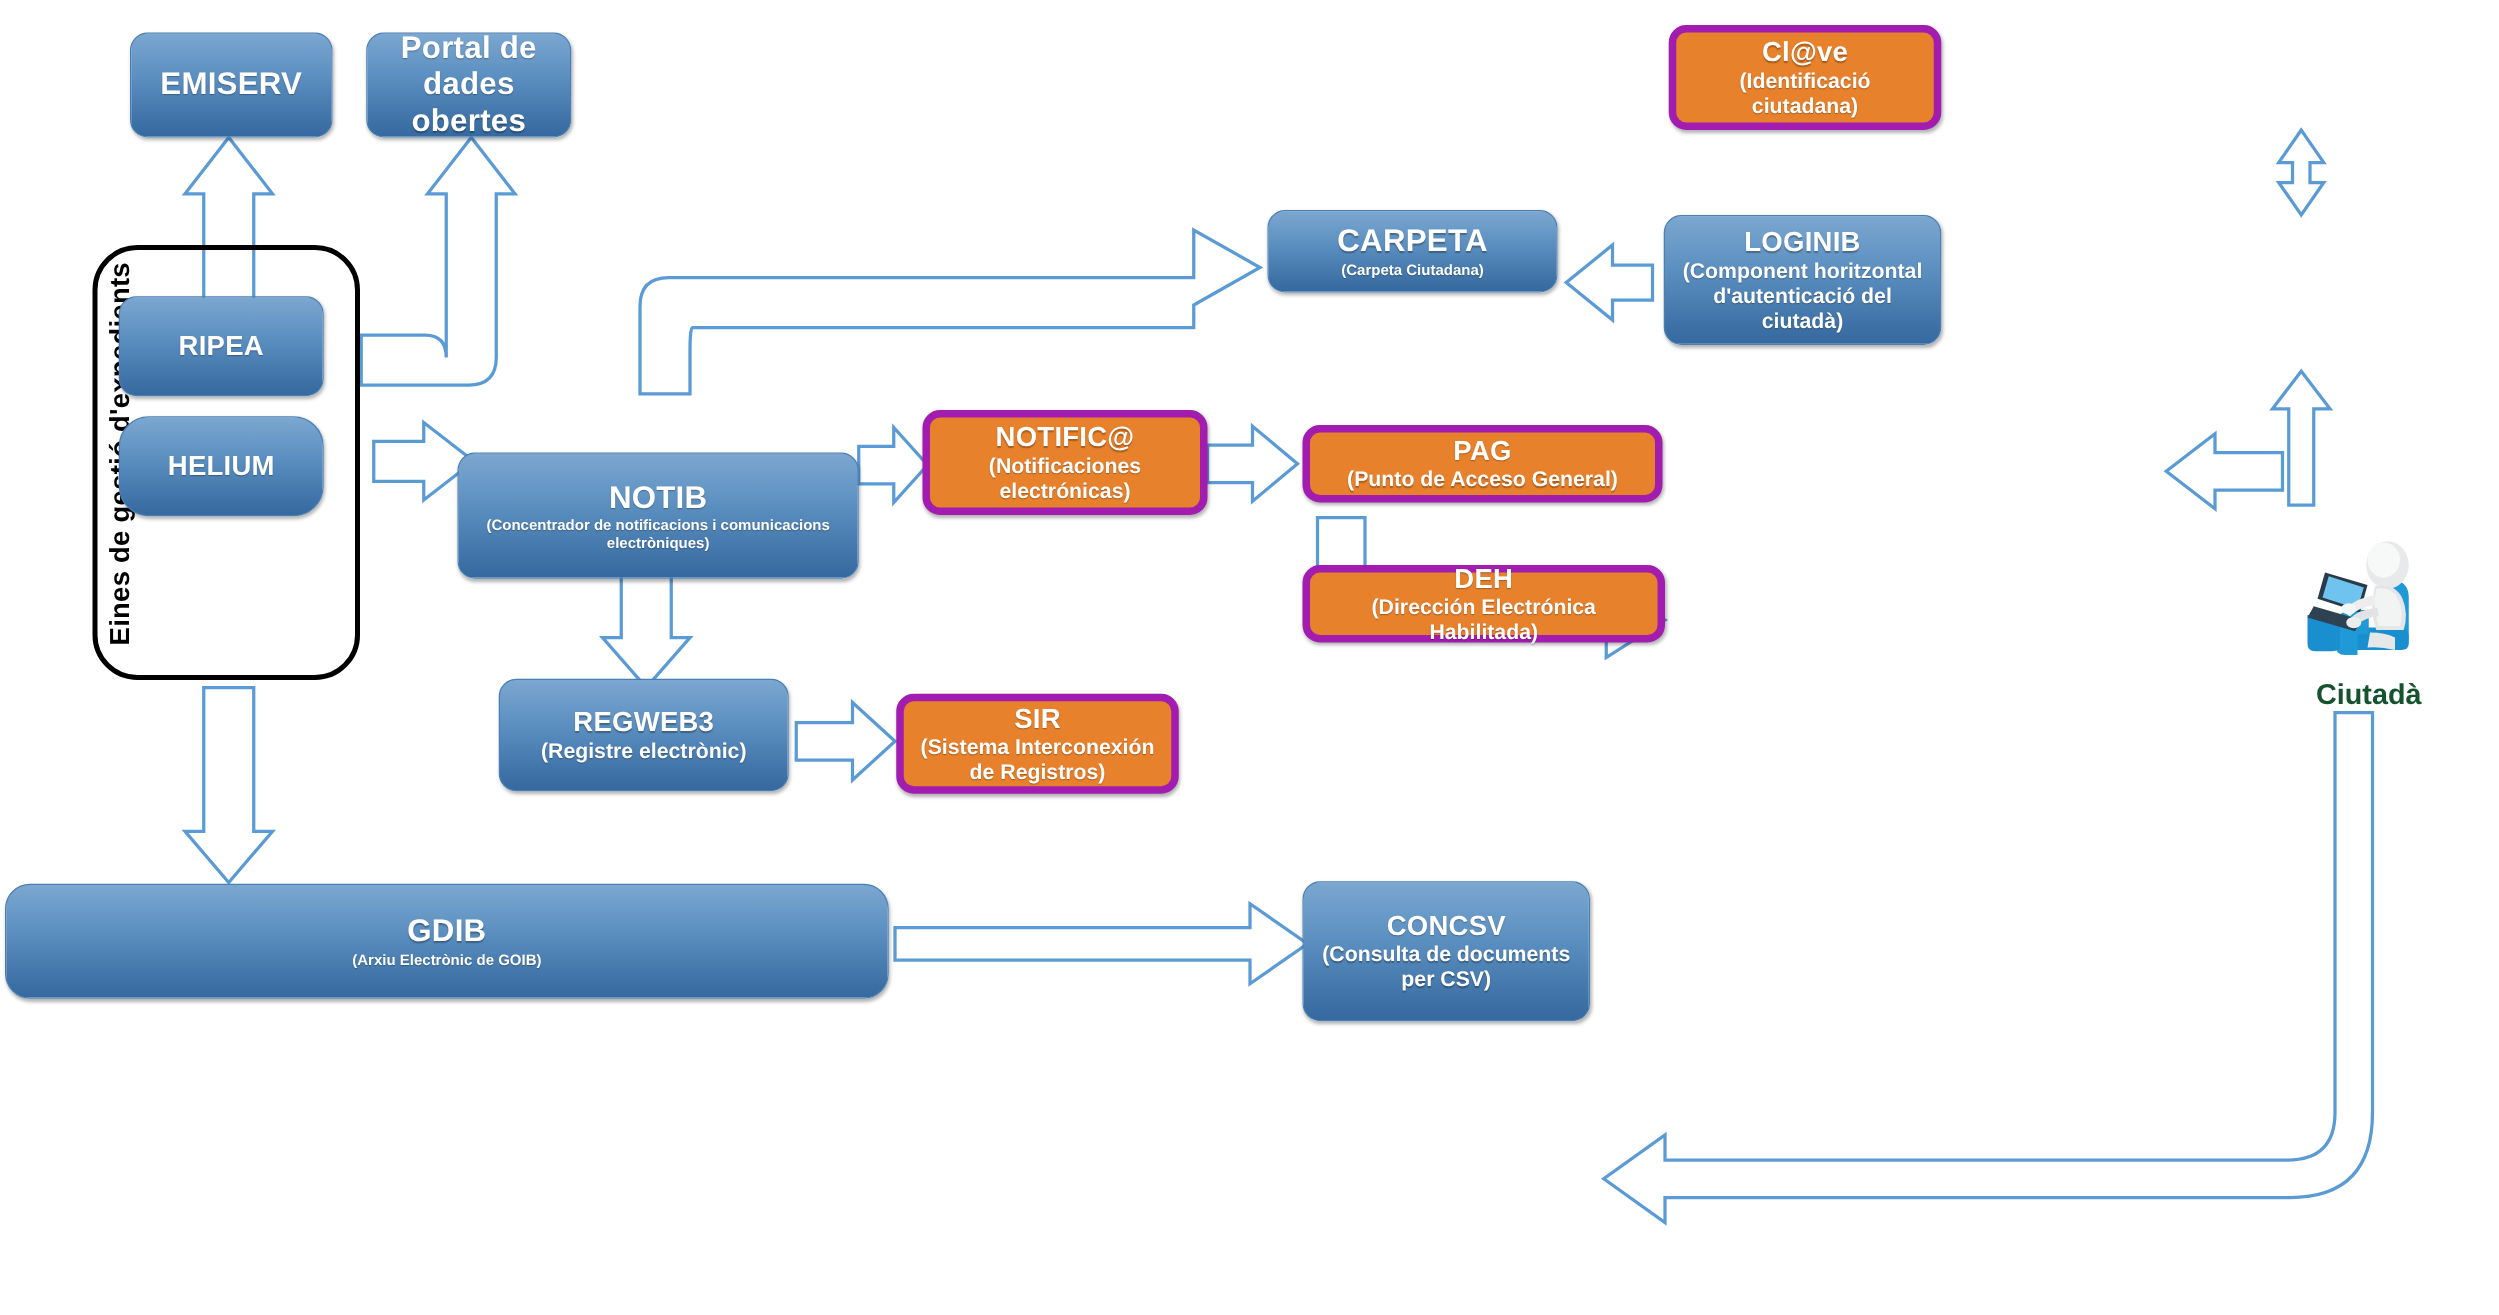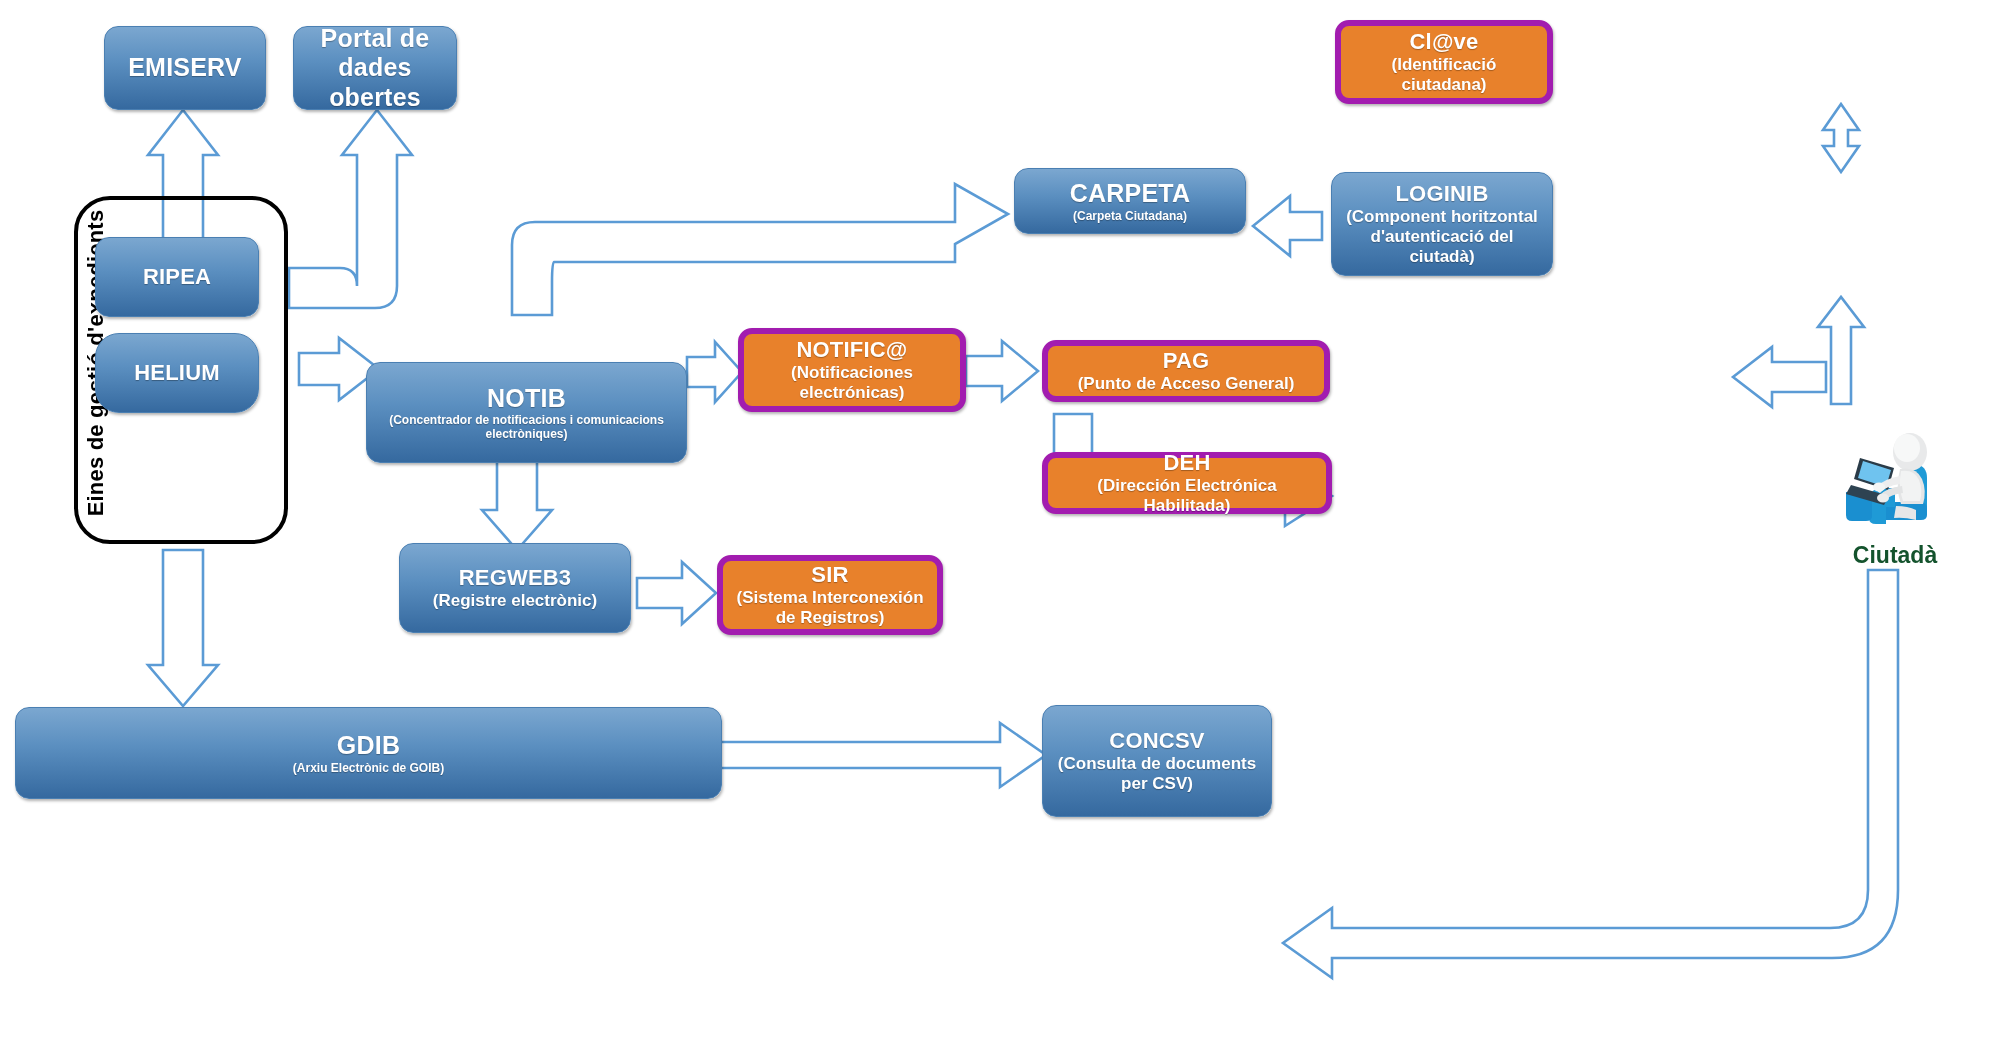--- a/index.html
+++ b/index.html
@@ -231,21 +231,21 @@
   <div class="node blue small" style="left:399px; top:543px; width:232px; height:90px;">
     <div class="ttl">REGWEB3</div>
     <div class="sub">(Registre electrònic)</div>
   </div>
 
   <div class="node orange small" style="left:717px; top:555px; width:226px; height:80px;">
     <div class="ttl">SIR</div>
     <div class="sub">(Sistema Interconexión de Registros)</div>
   </div>
 
-  <div class="node blue" style="left:15px; top:707px; width:707px; height:92px;">
+  <div class="node blue" style="left:4px; top:707px; width:707px; height:92px;border-radius:20px;">
     <div class="ttl">GDIB</div>
     <div class="sub">(Arxiu Electrònic de GOIB)</div>
   </div>
 
   <div class="node blue small" style="left:1042px; top:705px; width:230px; height:112px;">
     <div class="ttl">CONCSV</div>
     <div class="sub">(Consulta de documents per CSV)</div>
   </div>
 
   <svg id="citizen" viewBox="0 0 110 110">

